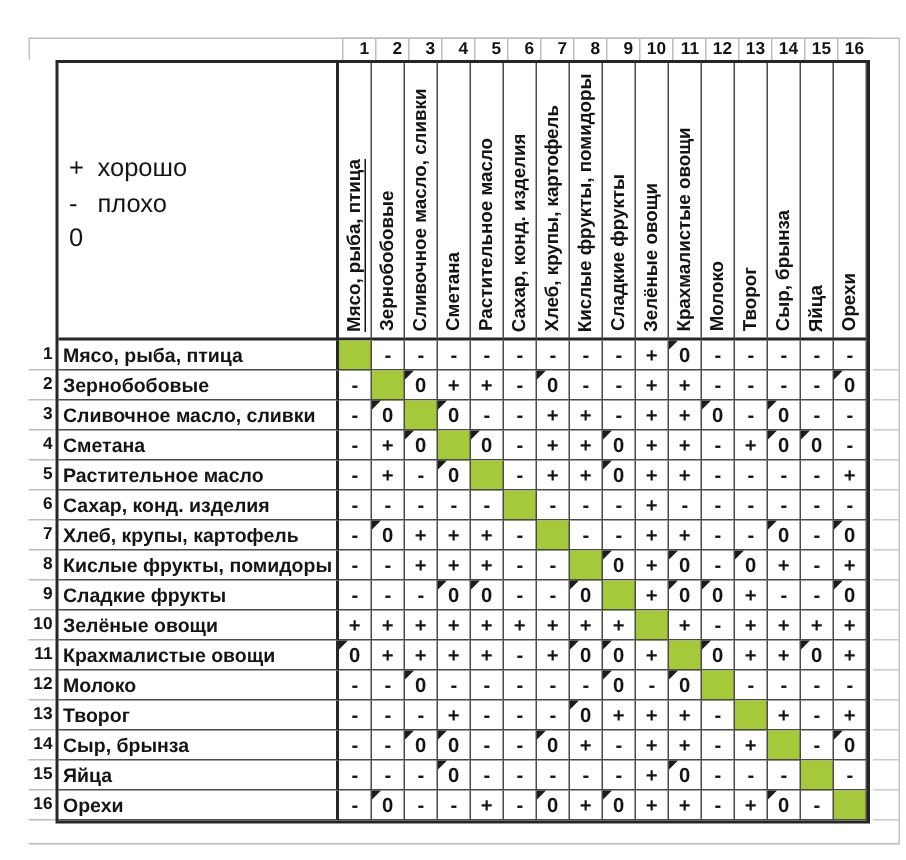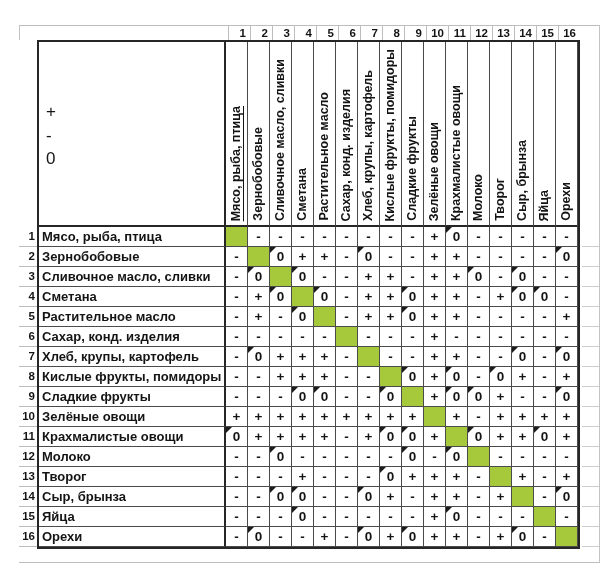--- a/index.html
+++ b/index.html
@@ -110,23 +110,25 @@
       <div class="rtick"></div>
       <div class="rtick"></div>
       <div class="rtick"></div>
       <div class="rtick"></div>
     </div>
 
   <div class="ctable" id="ctable">
     <div class="cell legend-cell">
       <div class="legend-line">
         <span>+</span>
+        <span>хорошо</span>
       </div>
       <div class="legend-line">
         <span>-</span>
+        <span>плохо</span>
       </div>
       <div class="legend-line">
         <span>0</span>
       </div>
     </div>
   <div class="cell hcell">
         <span class="vtext u">Мясо, рыба, птица</span>
       </div>
       <div class="cell hcell">
         <span class="vtext">Зернобобовые</span>

